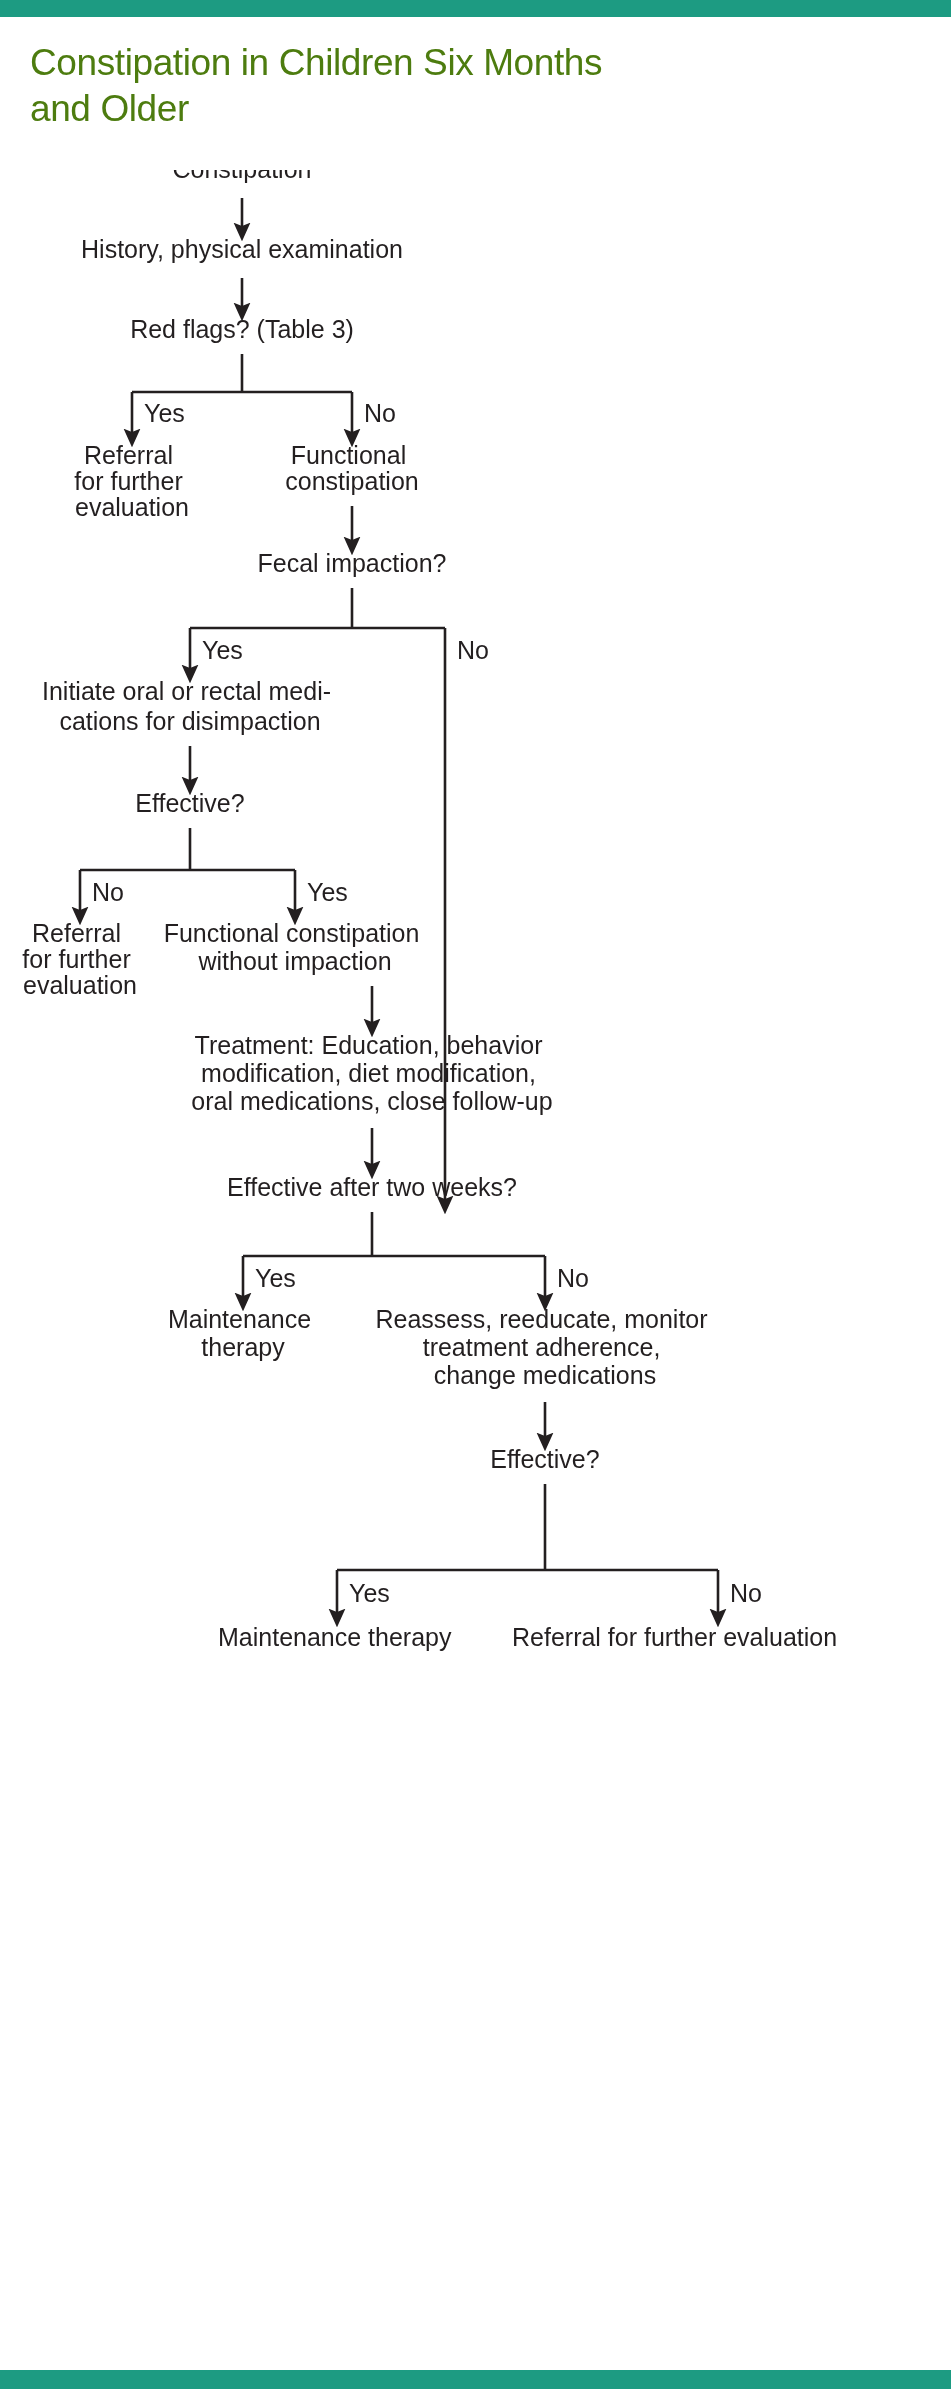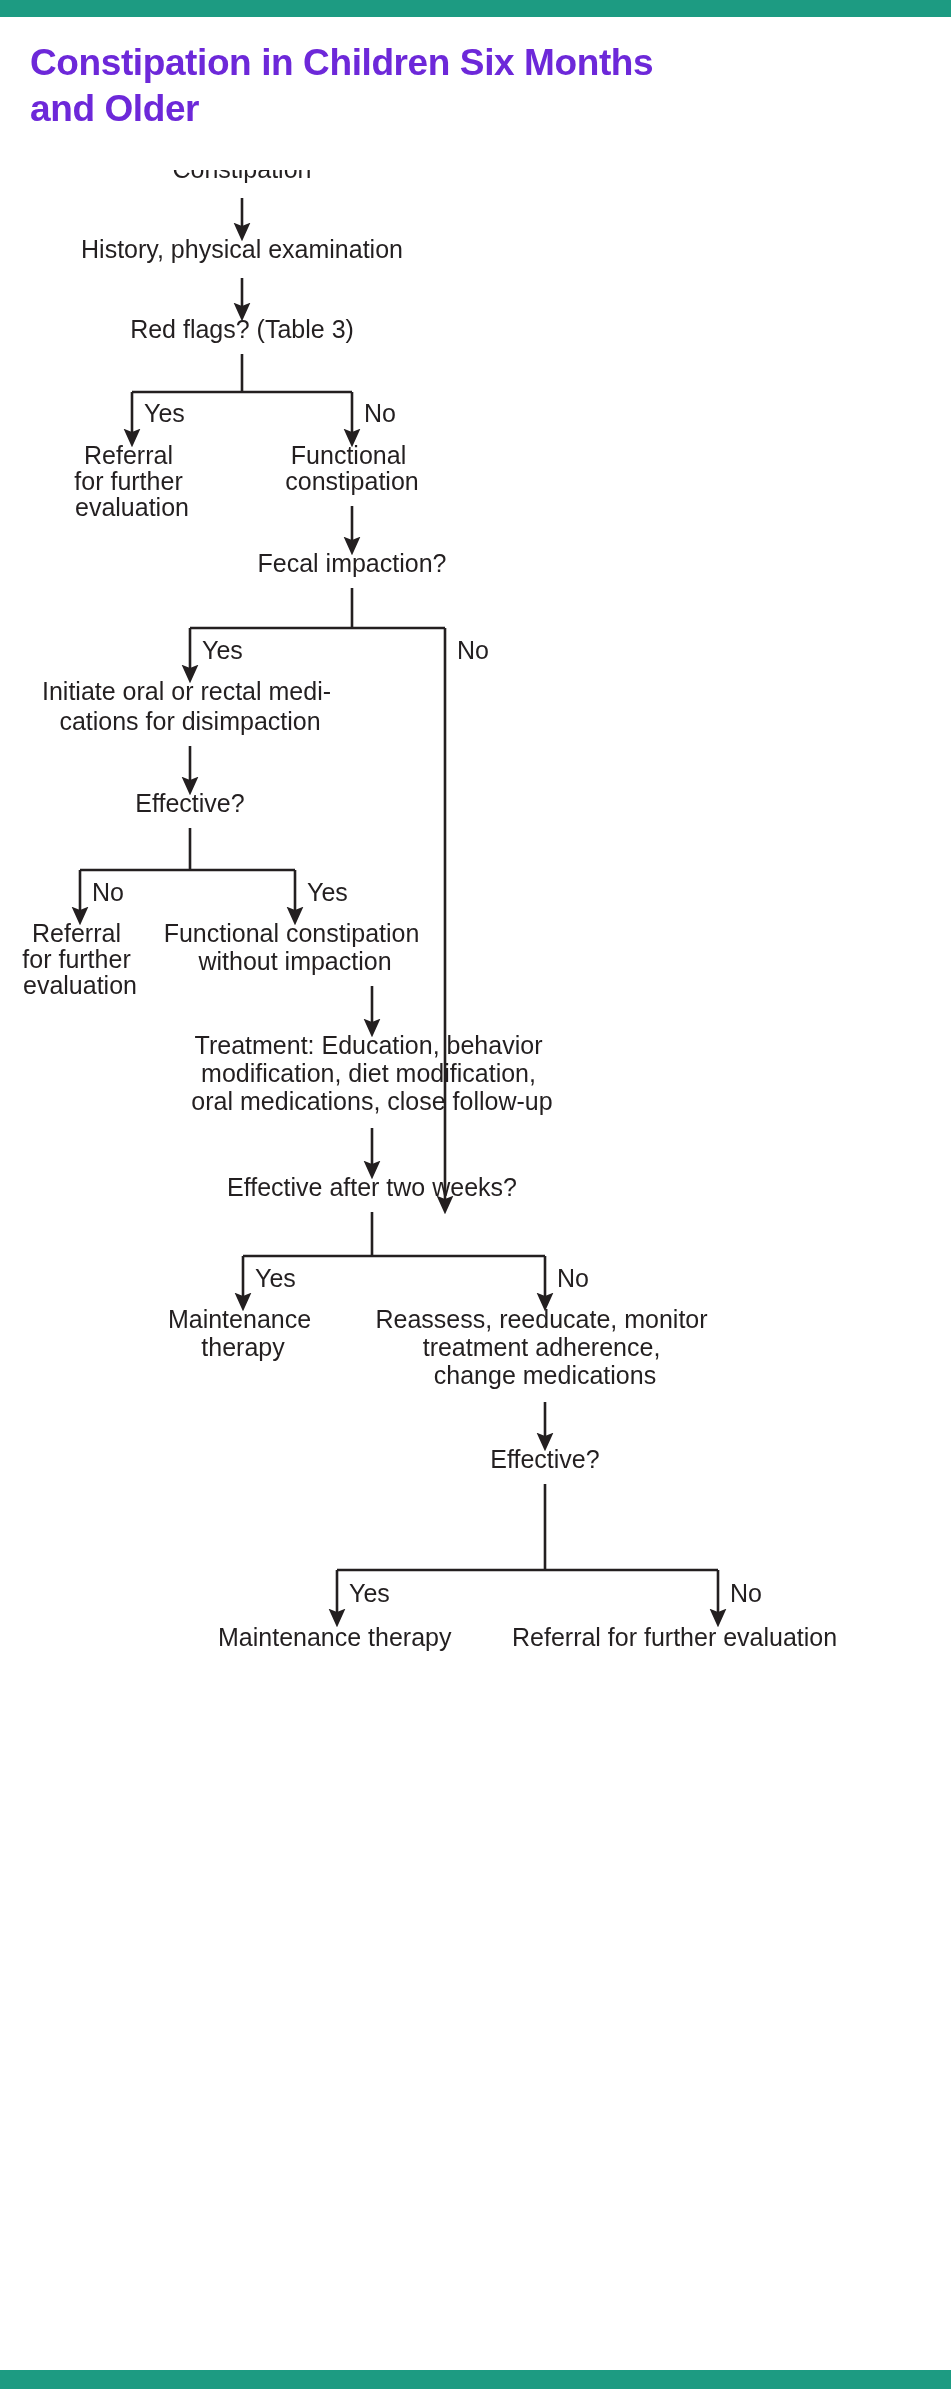--- a/index.html
+++ b/index.html
@@ -31,25 +31,25 @@
   #rule-bottom {
     top: 2370px;
     height: 19px;
   }
   #page-title {
     position: absolute;
     left: 30px;
     top: 40px;
     width: 880px;
     font-family: "Liberation Sans", sans-serif;
-    font-weight: bold;
+    font-weight: normal;
     font-size: 37px;
     line-height: 1.23;
     letter-spacing: -0.4px;
-    color: #6d28d9;
+    color: #4d7c0f;
     white-space: pre-line;
   }
   #flow {
     position: absolute;
     left: 0;
     top: 170px;
     width: 951px;
     height: 2180px;
   }
   #flow text {

